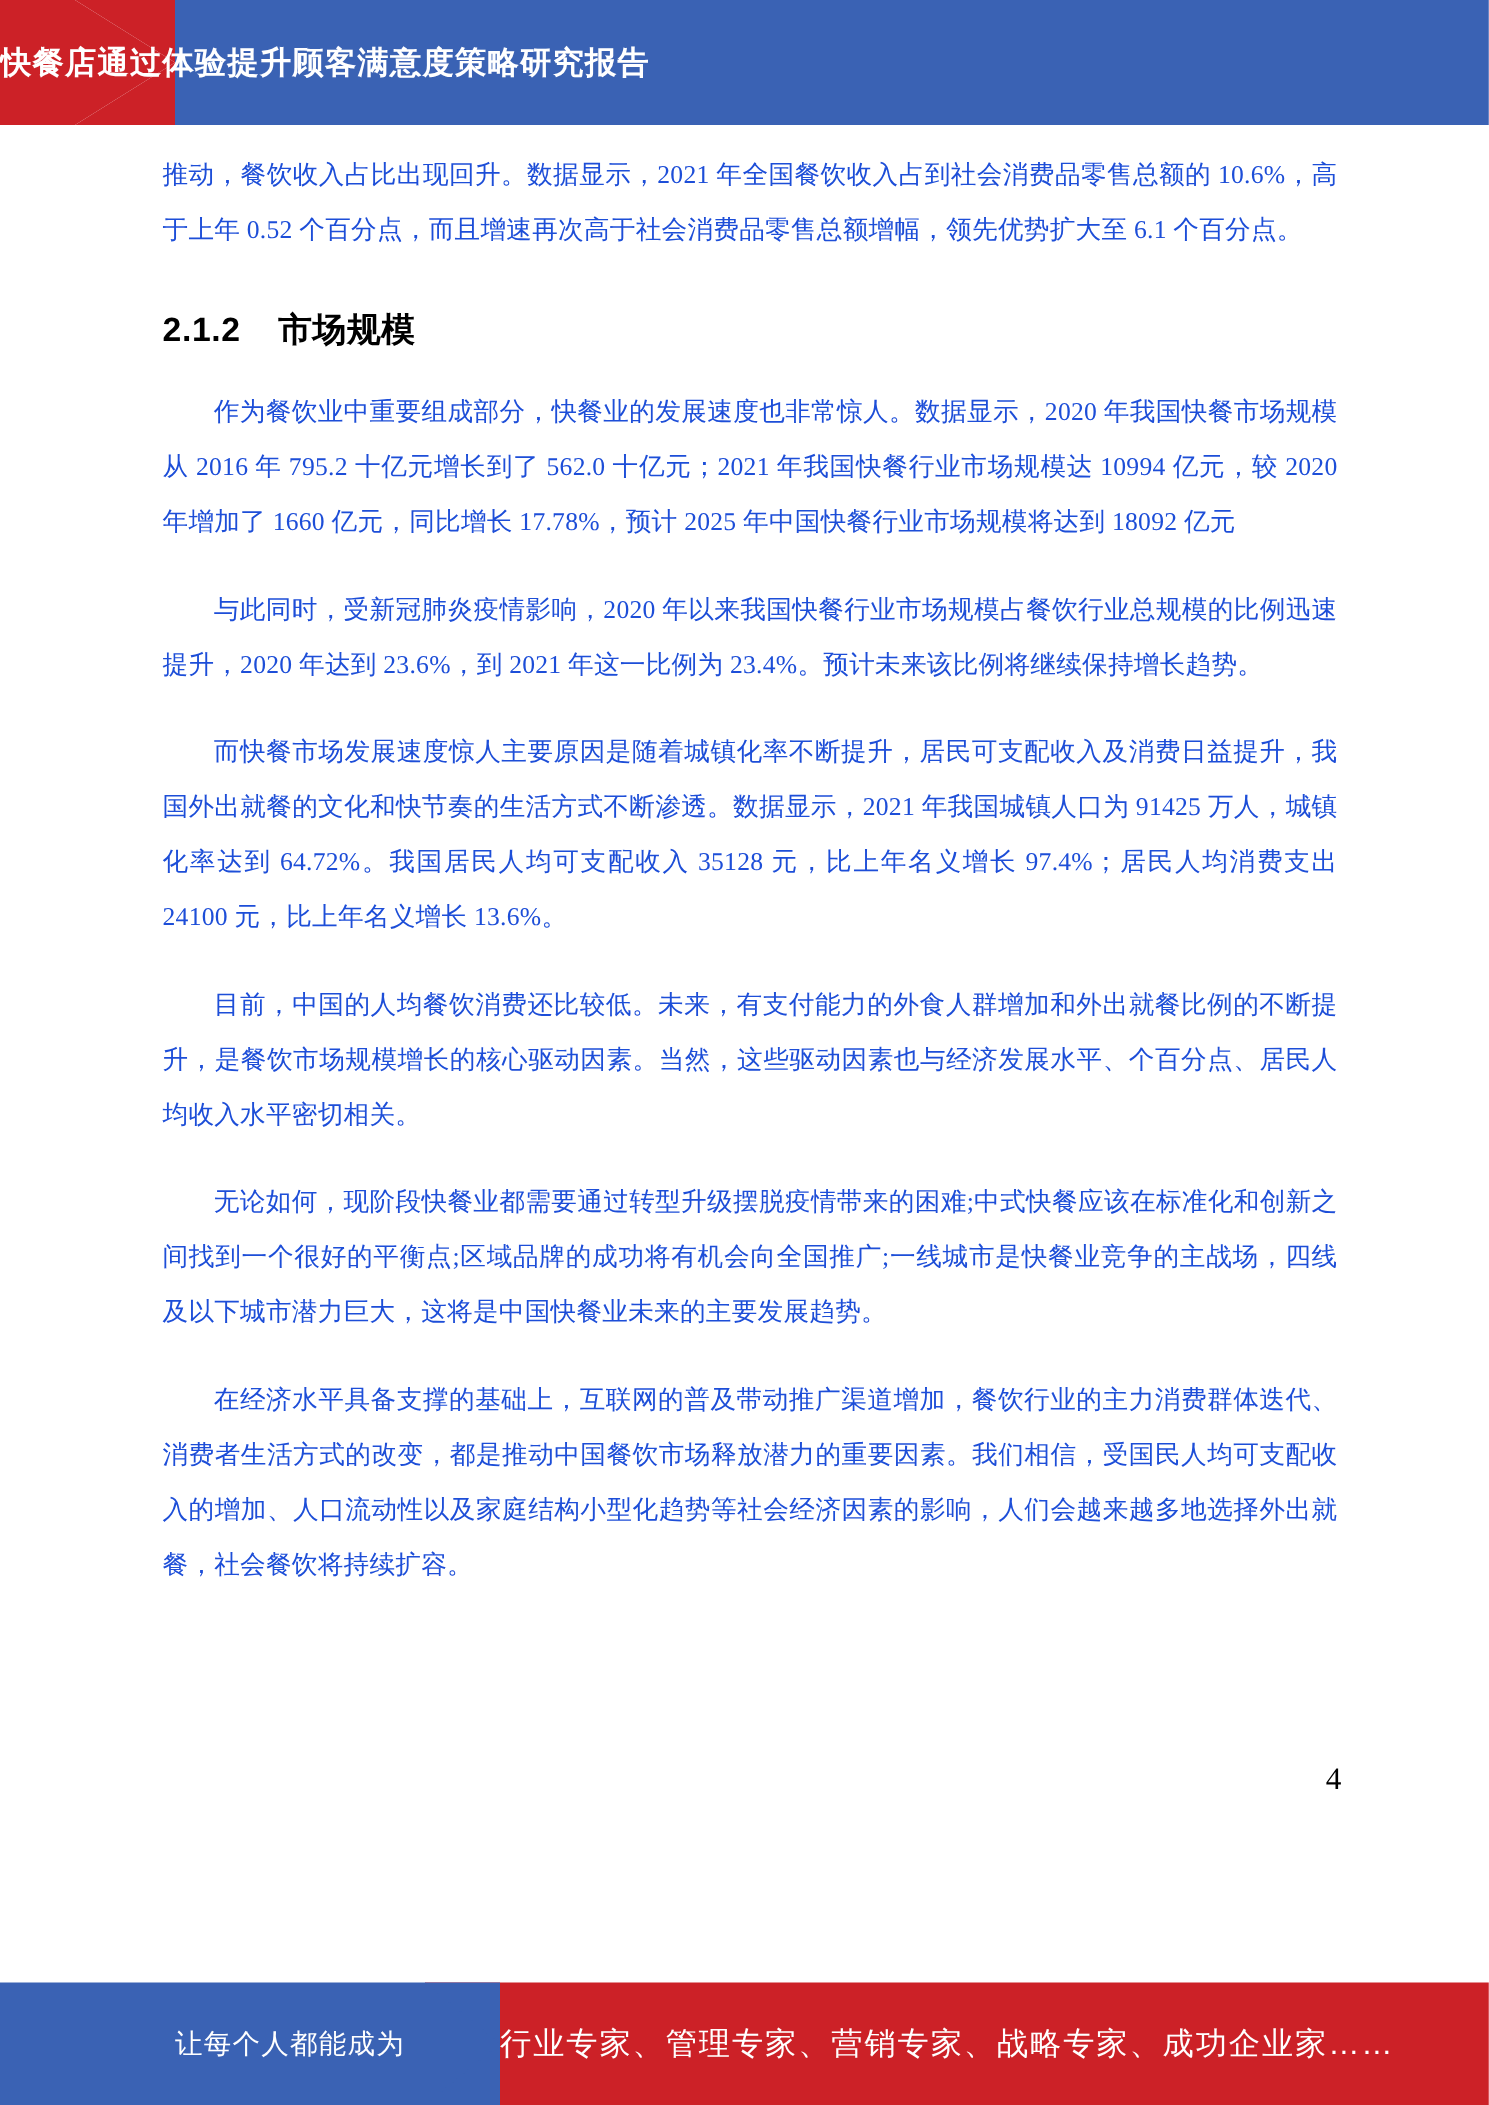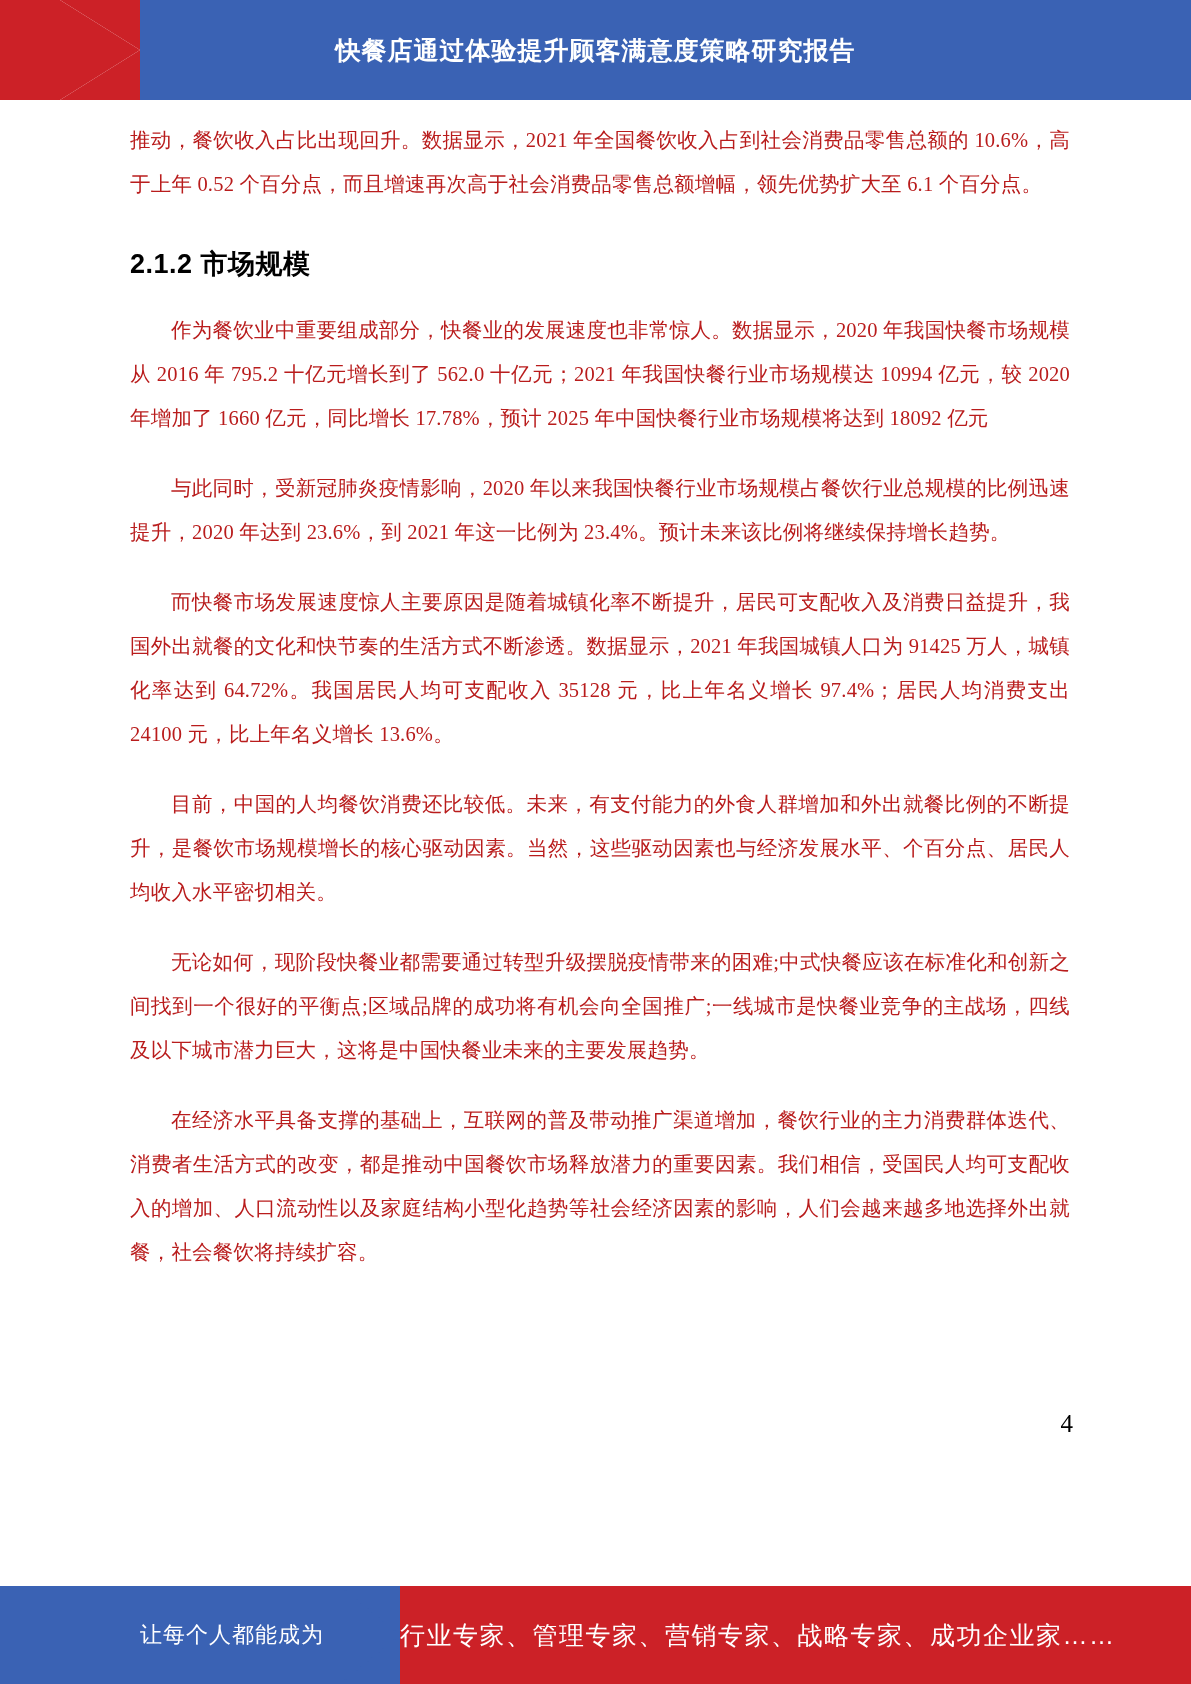--- a/index.html
+++ b/index.html
@@ -59,60 +59,59 @@
     border-bottom: 50px solid transparent;
     border-left: 80px solid #ffffff;
   }
   .header-title {
     position: absolute;
     left: 0;
     top: 0;
     width: 1191px;
     height: 100px;
     line-height: 100px;
-    text-align: center;
     color: #ffffff;
     font-family: "Liberation Sans", sans-serif;
     font-weight: bold;
     font-size: 25px;
     letter-spacing: 1px;
   }
 
   
   .content {
     position: absolute;
     left: 130px;
     top: 118px;
     width: 940px;
   }
   p.para {
     margin: 0 0 8px 0;
     font-size: 20.5px;
     line-height: 44px;
     text-align: justify;
     text-justify: inter-ideograph;
-    color: #b91c1c;
+    color: #1d4ed8;
     letter-spacing: 0.2px;
   }
   p.indent {
     text-indent: 41px;
   }
   p.spaced {
     margin-top: 26px;
   }
   h2.heading {
     margin: 40px 0 26px 0;
     font-family: "Liberation Sans", sans-serif;
     font-weight: bold;
     font-size: 27px;
     color: #000000;
     letter-spacing: 0.5px;
   }
   h2.heading .num {
-    margin-right: 8px;
+    margin-right: 30px;
   }
 
   
   .page-number {
     position: absolute;
     right: 118px;
     top: 1410px;
     font-size: 25px;
     color: #000000;
     font-family: "Liberation Serif", serif;

